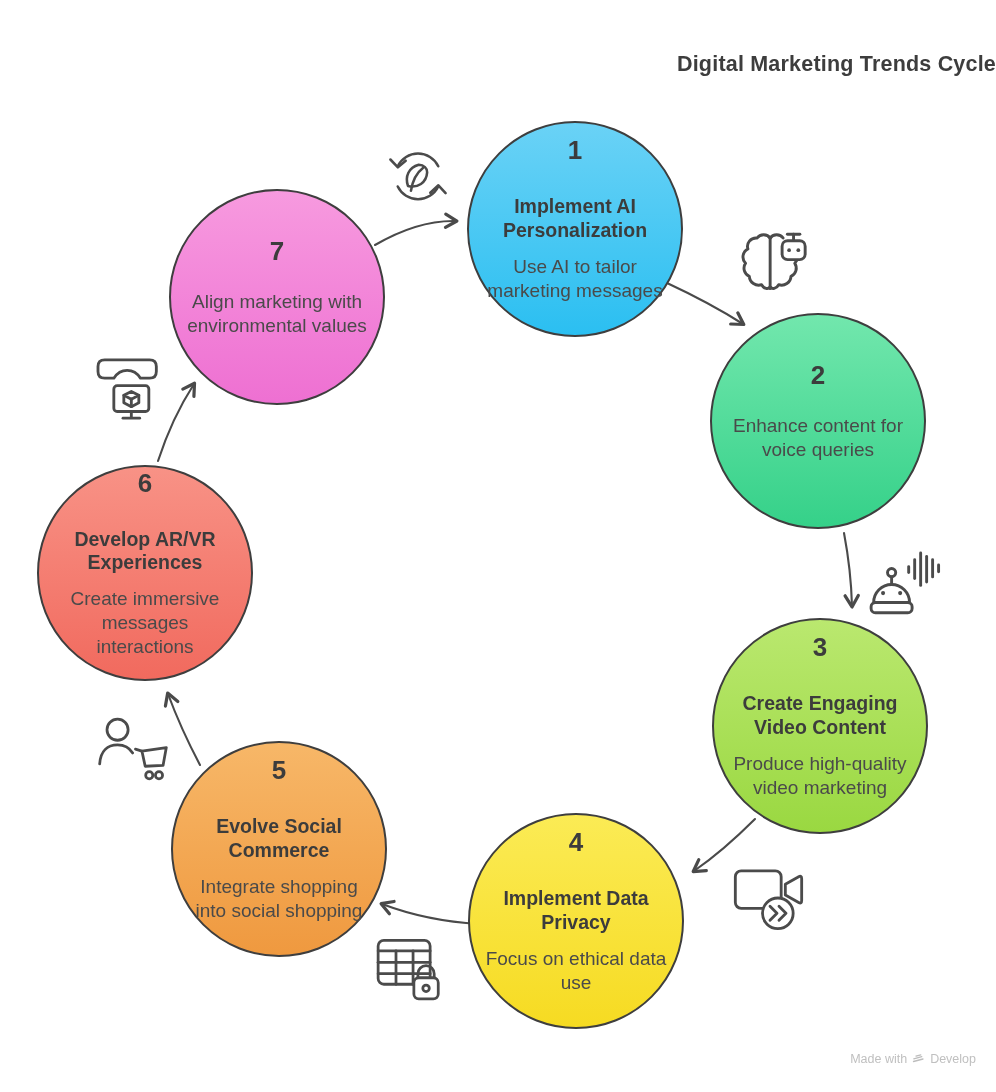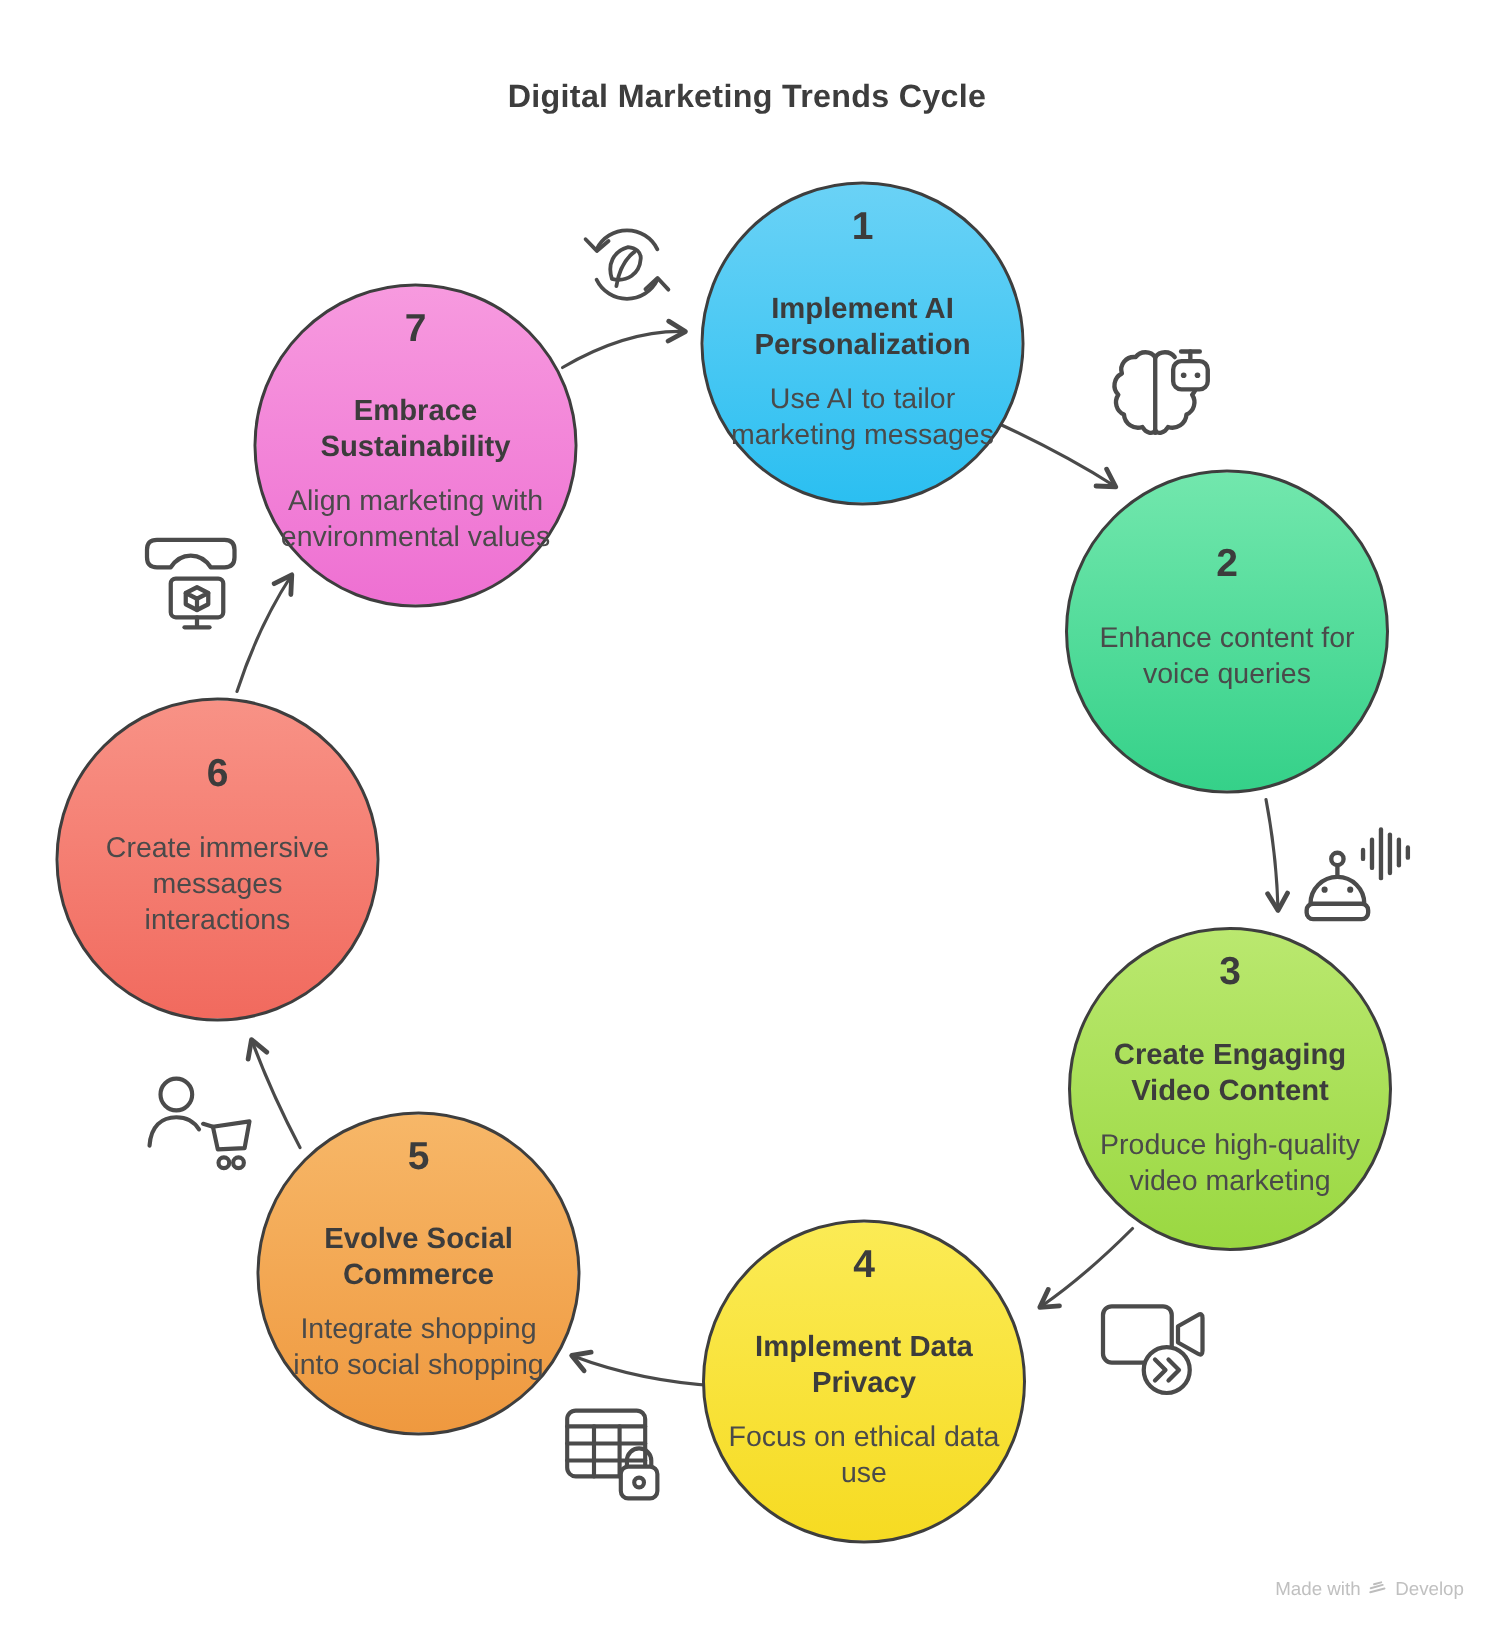--- a/index.html
+++ b/index.html
@@ -7,21 +7,21 @@
   body {
     font-family: "Liberation Sans", sans-serif;
     background: var(--background, #ffffff);
     position: relative;
     overflow: hidden;
   }
   .canvas { position: absolute; inset: 0; }
   .diagram-title {
     position: absolute;
     top: 52px; left: 0; width: 100%;
-    text-align: center;
+    text-align: right;
     font-size: 21.5px; font-weight: 700;
     color: var(--heading, #3d3d3d);
     letter-spacing: 0.2px;
   }
   .arrows {
     position: absolute; inset: 0;
     width: 996px; height: 1092px;
     color: var(--arrow, #4a4a4a);
     pointer-events: none;
   }
@@ -113,26 +113,26 @@
   </div>
 
   <div class="node" style="left: 171px; top: 741px; background: linear-gradient(rgb(247, 183, 104), rgb(239, 153, 63));">
     <div class="num">5</div>
     <div class="node-title">Evolve Social Commerce</div>
     <div class="node-desc">Integrate shopping into social shopping</div>
   </div>
 
   <div class="node" style="left: 37px; top: 465px; background: linear-gradient(rgb(248, 146, 134), rgb(241, 106, 94));">
     <div class="num">6</div>
+    <div class="node-title">Develop AR/VR Experiences</div>
     <div class="node-desc">Create immersive messages interactions</div>
   </div>
 
   <div class="node" style="left: 169px; top: 189px; background: linear-gradient(rgb(247, 154, 223), rgb(238, 112, 210));">
     <div class="num">7</div>
-    <div class="node-title">Embrace Sustainability</div>
     <div class="node-desc">Align marketing with environmental values</div>
   </div>
 
   <div class="icon" style="left:382px;top:146px;">
     <svg width="72" height="72" viewBox="0 0 48 48" fill="none" stroke="currentColor" stroke-width="1.7" stroke-linecap="round" stroke-linejoin="round">
       <path d="M 37.5 13.5 A 15 15 0 0 0 10.5 13.5"></path>
       <path d="M 5.6 9.0 L 10.6 14.2 L 15.8 9.8"></path>
       <path d="M 10.5 27 A 15 15 0 0 0 37.5 27"></path>
       <path d="M 32.2 31.2 L 37.6 26.2 L 42.4 31.4"></path>
       <path d="M 24.5 12.5 C 17.8 14.3 15.2 20.3 17.3 26.6 C 23.8 28.2 29.6 24.6 30.1 17.6 C 30.3 14.8 27.9 12.7 24.5 12.5 Z"></path>

